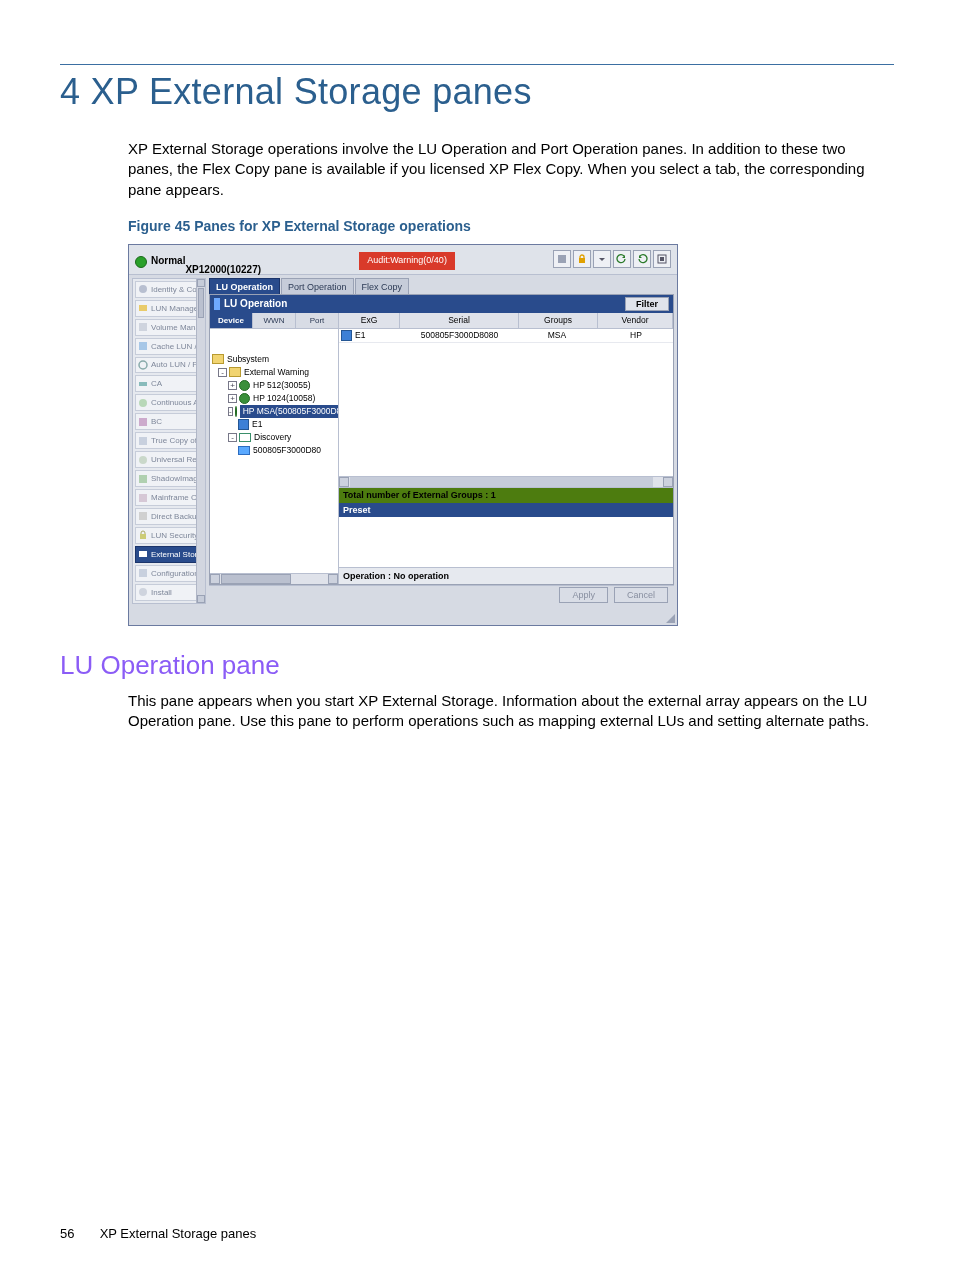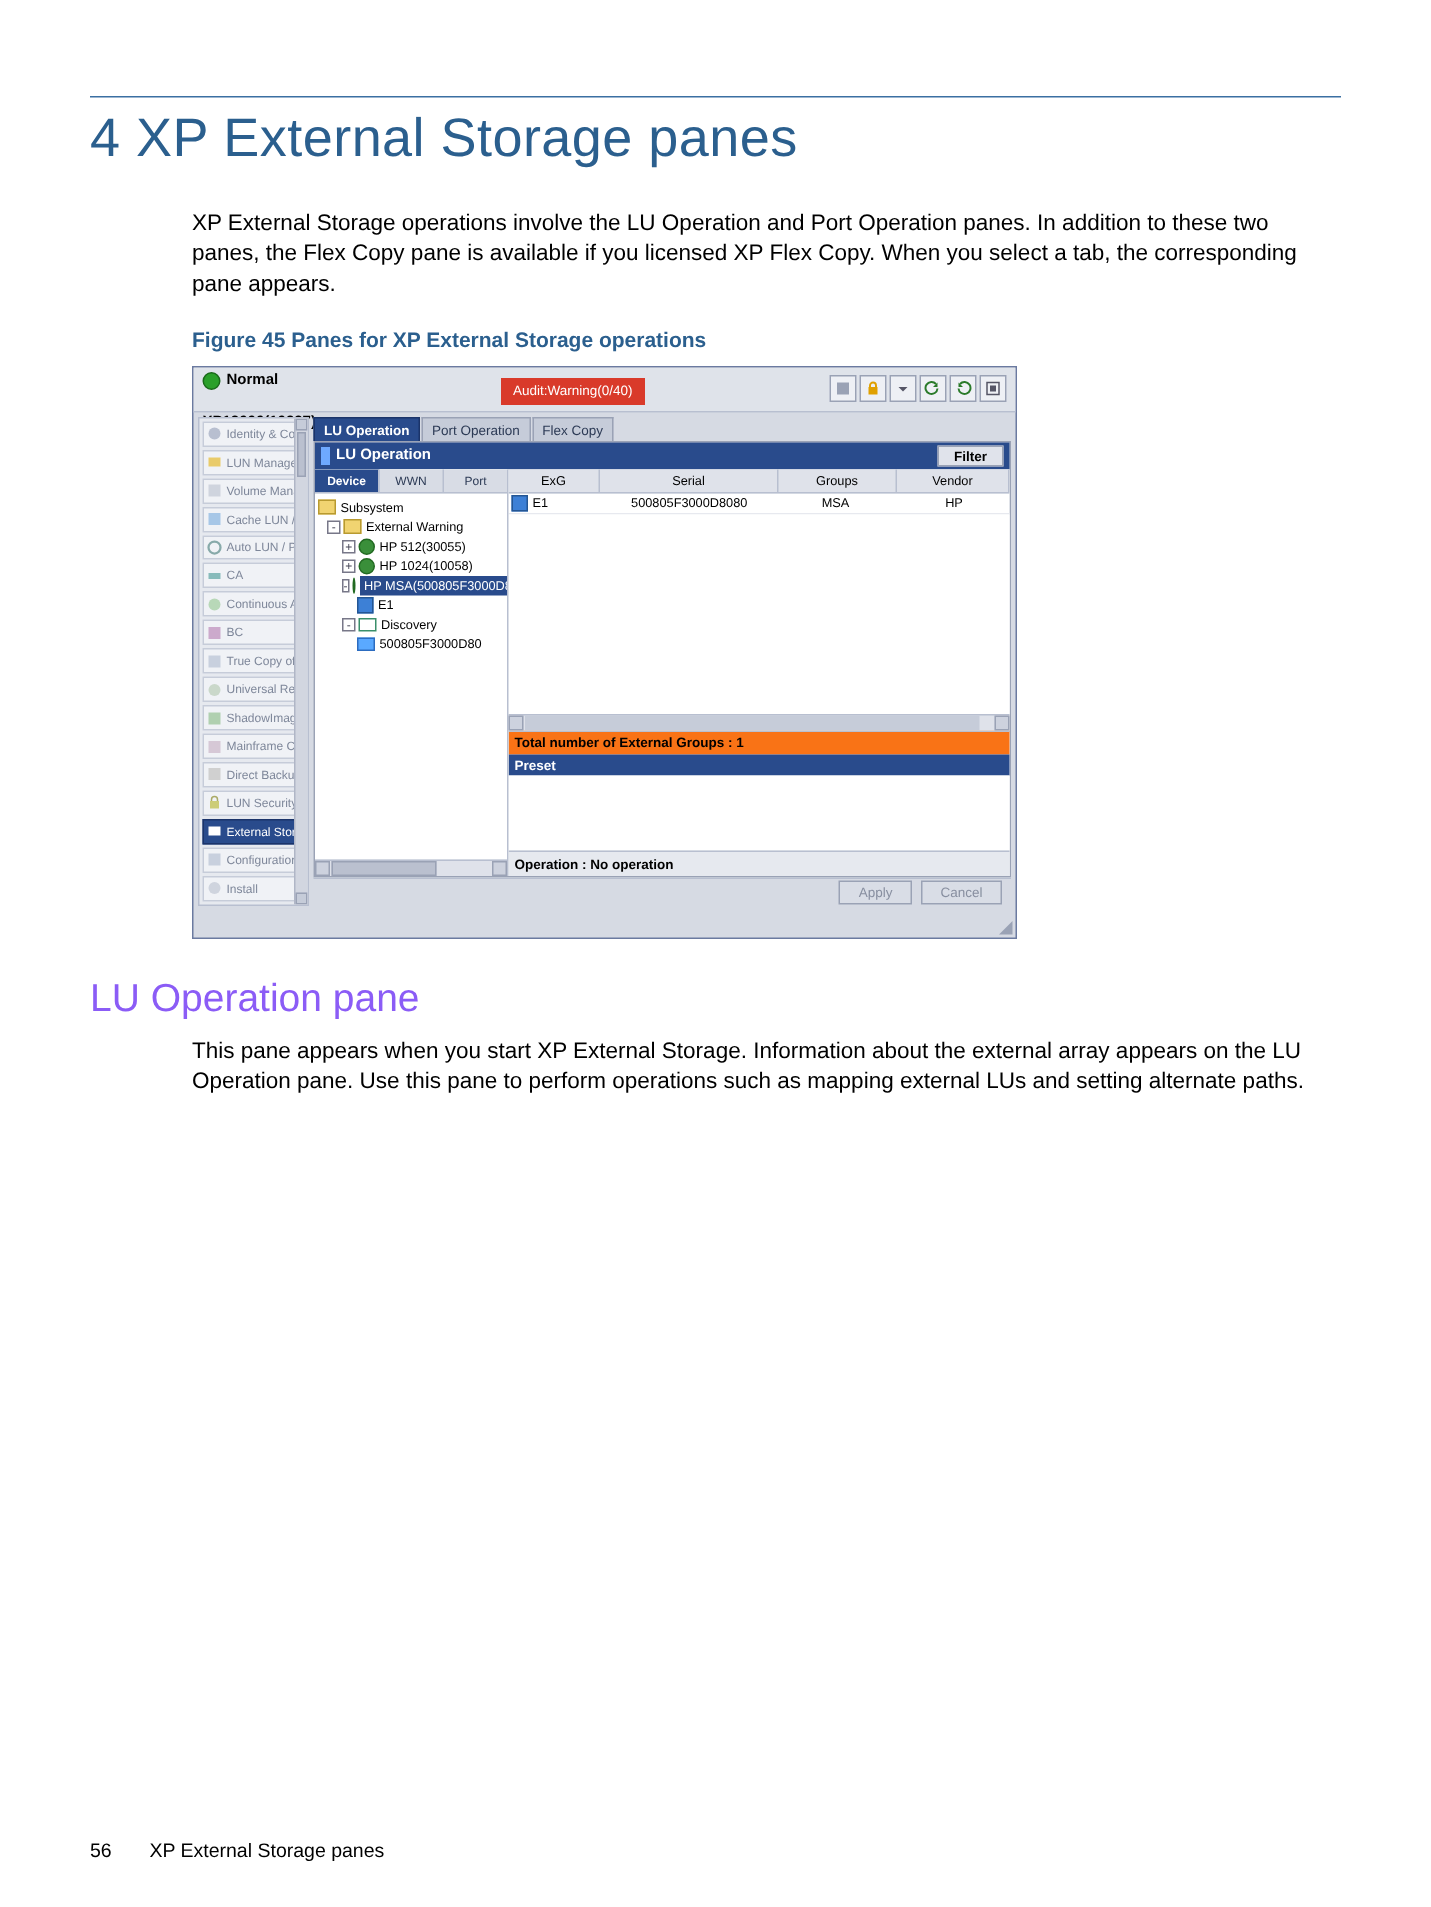--- a/index.html
+++ b/index.html
@@ -81,21 +81,21 @@
     background: #dfe3ea;
     border-bottom: 1px solid #b8bfd0;
     padding: 3px 6px 0 6px;
     box-sizing: border-box;
     display: flex;
     align-items: flex-start;
     justify-content: space-between;
   }
   .shot-title-left {
     display: flex;
-    flex-direction: column;
+    flex-direction: row;
     line-height: 1.05;
   }
   .shot-title-left .row1 {
     display: flex;
     align-items: center;
     font-size: 10px;
     font-weight: 700;
   }
   .shot-title-left .row2 {
     font-size: 10px;
@@ -263,20 +263,21 @@
     display: flex;
     background: #ffffff;
   }
   .tree-col {
     width: 128px;
     border-right: 1px solid #b8bfd0;
     background: #fff;
     display: flex;
     flex-direction: column;
     position: relative;
+    gap: 21px;
   }
   .tree-tabs {
     height: 15px;
     display: flex;
     background: #e6e9ef;
     border-bottom: 1px solid #b8bfd0;
   }
   .ttab {
     flex: 1;
     font-size: 8px;
@@ -394,21 +395,21 @@
   .rt-hscroll .hthumb {
     position: absolute; top: 0; left: 11px; right: 20px; height: 10px;
     background: #c6ccd9;
   }
   .groups-line {
     height: 15px;
     line-height: 15px;
     font-size: 9px;
     font-weight: 700;
     padding-left: 4px;
-    background: #f97316;
+    background: #4d7c0f;
     border-top: 1px solid #b8bfd0;
   }
   .preset-hdr {
     height: 14px;
     background: #294b8c;
     color: #fff;
     font-size: 9px;
     font-weight: 700;
     line-height: 14px;
     padding-left: 4px;

